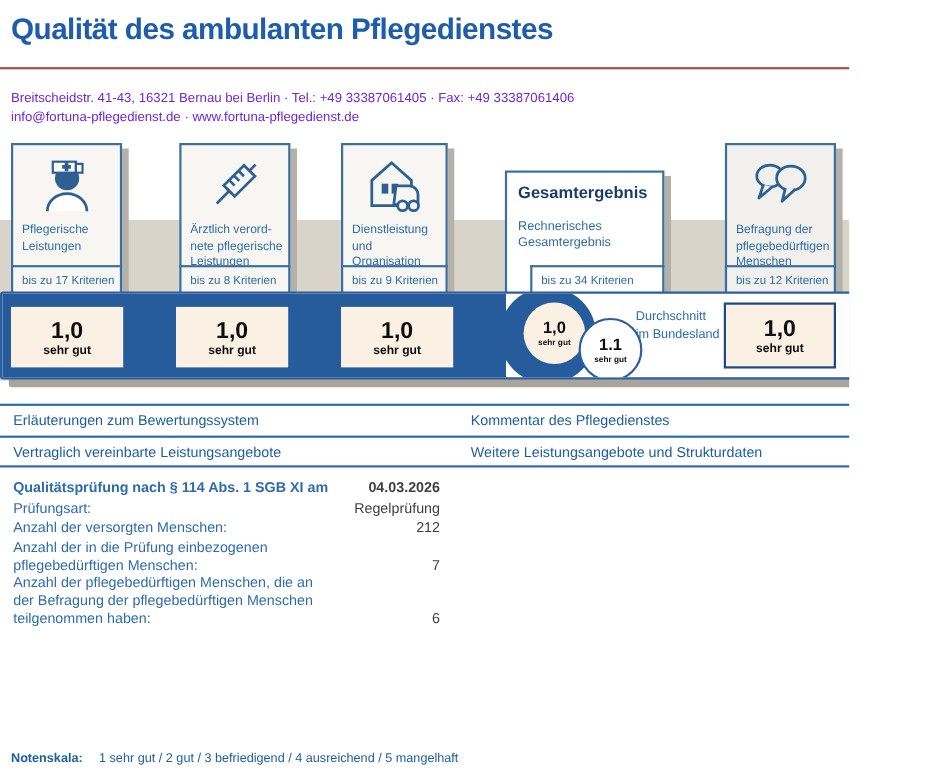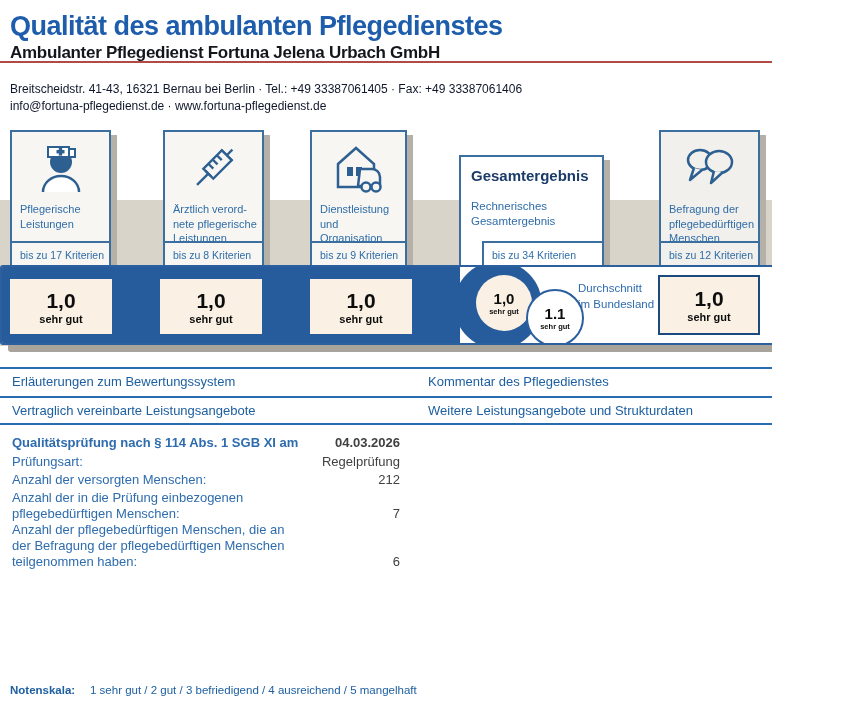--- a/index.html
+++ b/index.html
@@ -4,21 +4,21 @@
 <style>
   html,body{margin:0;padding:0;background:#fff;}
   #page{position:relative;width:772px;height:703px;background:#ffffff;overflow:hidden;
         font-family:"Liberation Sans",sans-serif;color:#1c1c1c;}
   .abs{position:absolute;}
   .pre{white-space:pre-line;}
 
   .title{left:10px;top:11px;font-size:27px;font-weight:bold;color:#1d5dab;letter-spacing:-0.5px;}
   .subtitle{left:10px;top:43px;font-size:17px;font-weight:bold;color:#14161c;letter-spacing:-0.3px;}
   .redline{left:0;top:61px;width:864px;height:2px;background:#b04a45;}
-  .addr{left:10px;font-size:12px;color:#0f172a;}
+  .addr{left:10px;font-size:12px;color:#6d28d9;}
   .edge-line{left:860px;top:55px;width:2px;height:292px;background:#2d5a74;}
 
   .grayband{left:0;top:200px;width:864px;height:146px;background:#d8d4c9;}
 
   .card{position:absolute;box-sizing:border-box;background:#f7f6f3;border:2px solid #3a6fa0;
         box-shadow:6px 5px 0 0 #b5b1a8;z-index:2;}
   .card .icon{position:absolute;top:5px;left:0;right:0;height:62px;display:flex;align-items:center;justify-content:center;}
   .card .label{position:absolute;top:70px;left:8px;right:2px;font-size:11px;line-height:14.5px;color:#2f6da8;}
   .card .criteria{position:absolute;top:109px;left:-2px;right:-2px;height:33px;border:2px solid #3a6fa0;border-bottom:none;
         padding:6px 0 0 8px;box-sizing:border-box;font-size:10.5px;color:#2f6da8;background:inherit;}
@@ -63,21 +63,20 @@
               font-size:10.5px;font-weight:bold;display:flex;align-items:center;justify-content:center;
               border-radius:9px 0 0 9px;}
   svg{display:block;}
 </style>
 </head>
 <body>
 
 <div id="page">
 
   <div class="abs title">Qualität des ambulanten Pflegedienstes</div>
-  <div class="abs subtitle">Ambulanter Pflegedienst Fortuna Jelena Urbach GmbH</div>
   <div class="abs redline"></div>
   <div class="abs addr" style="top:82px;">Breitscheidstr. 41-43, 16321 Bernau bei Berlin · Tel.: +49 33387061405 · Fax: +49 33387061406</div>
   <div class="abs addr" style="top:99px;">info@fortuna-pflegedienst.de · www.fortuna-pflegedienst.de</div>
   <div class="abs edge-line"></div>
 
   <div class="abs grayband"></div>
 
   <div class="card" id="card1">
     <div class="icon">
       <svg width="52" height="56" viewBox="0 0 52 56">

